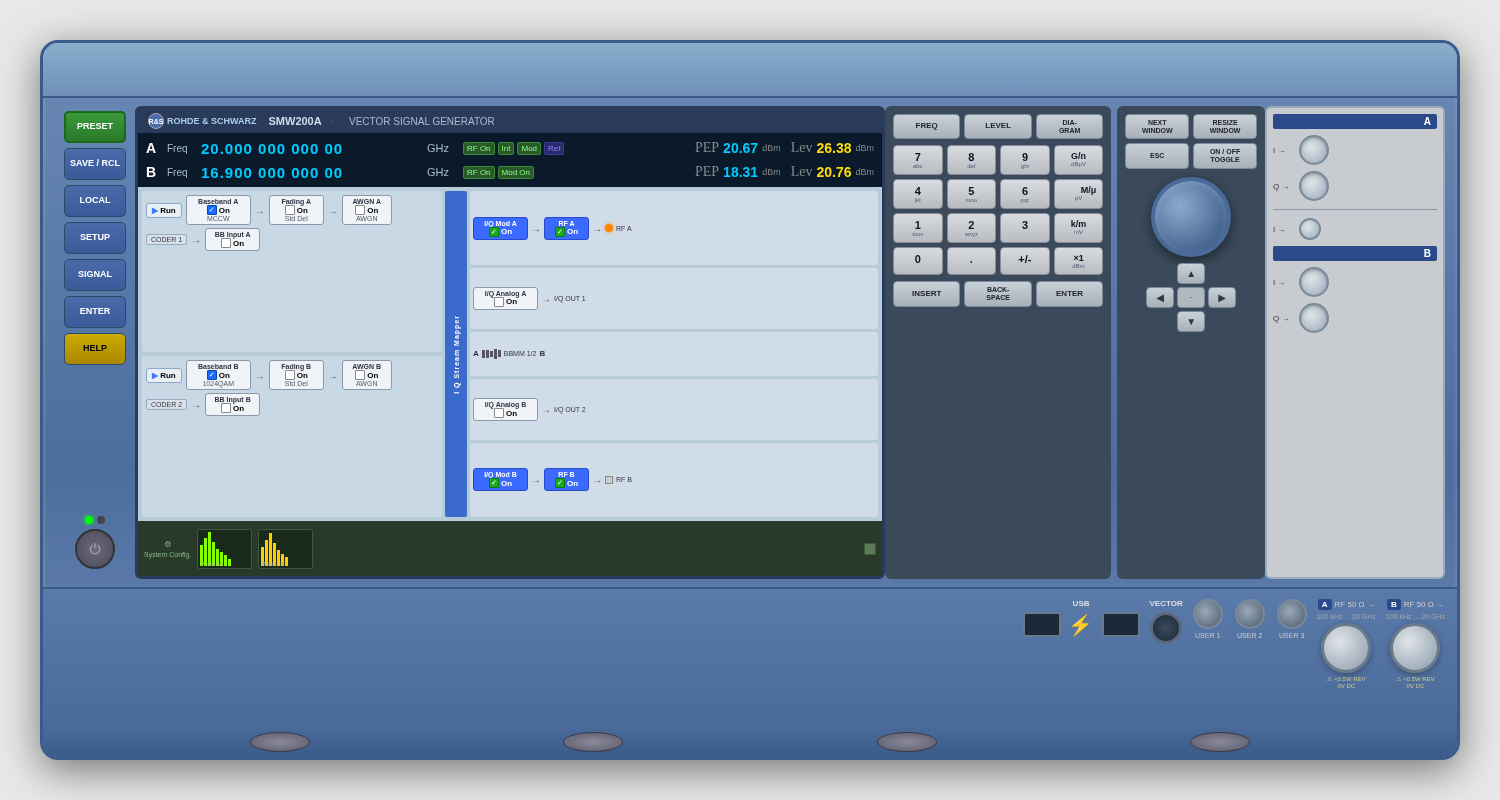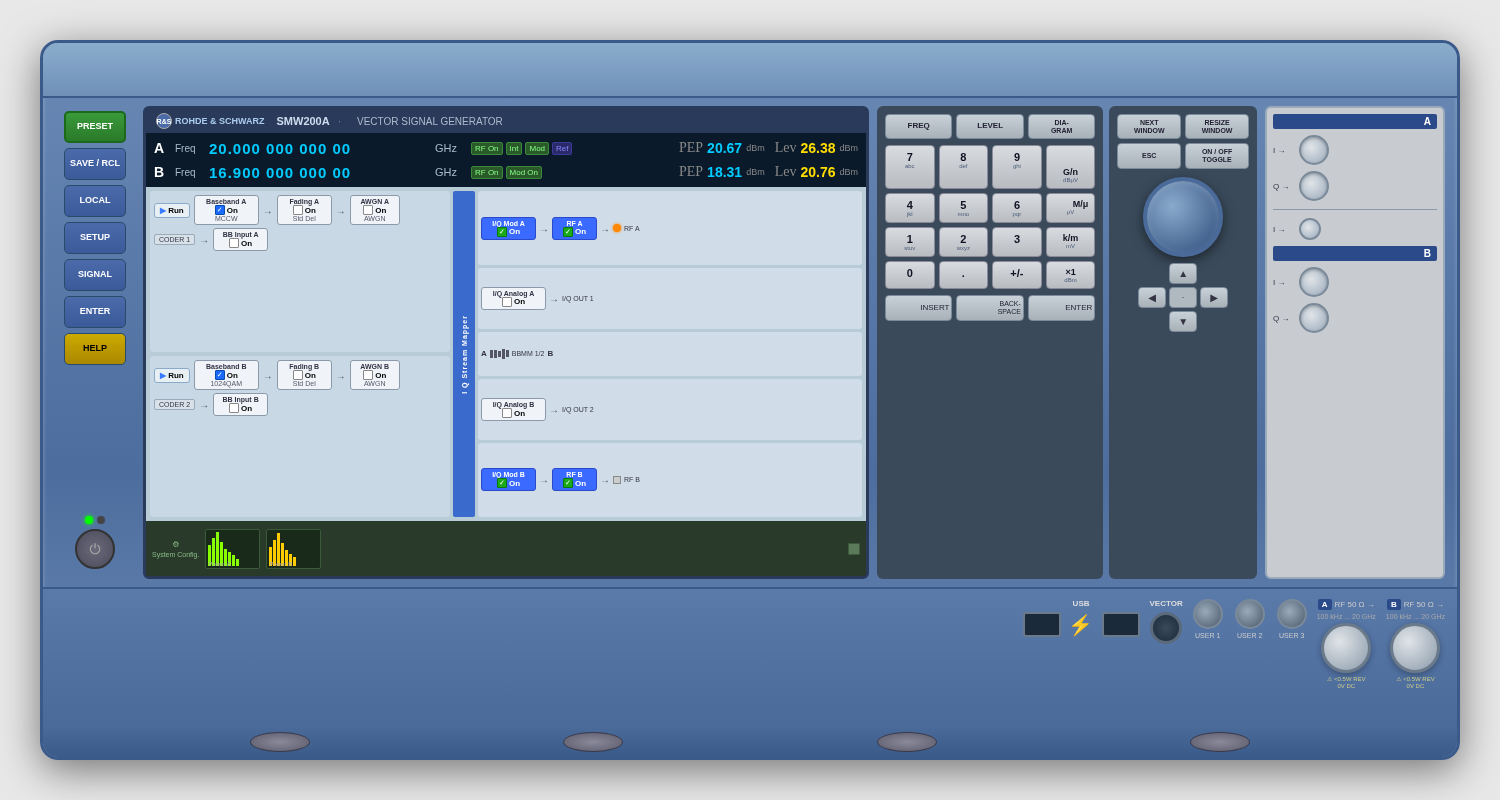--- a/index.html
+++ b/index.html
@@ -30,21 +30,20 @@
       height: 55px;
       background: linear-gradient(180deg, #8aadcc 0%, #7090b8 100%);
       border-radius: 15px 15px 0 0;
       border-bottom: 2px solid #3a5a8a;
     }
 
     .main-area {
       display: flex;
       flex: 1;
       padding: 8px 12px;
-      gap: 8px;
     }
 
     
     .left-panel {
       width: 80px;
       display: flex;
       flex-direction: column;
       gap: 5px;
       align-items: center;
       padding-top: 5px;
@@ -343,23 +342,23 @@
     }
 
     .num-sub { font-size: 6px; color: #4a5a7a; font-weight: normal; }
 
     .bot-btn {
       background: linear-gradient(180deg, #c8d0d8, #a8b0b8);
       border: 1px solid #7a8a9a;
       border-radius: 4px;
       padding: 4px 2px;
       font-size: 8px;
-      font-weight: normal;
+      font-weight: bold;
       color: #223;
-      text-align: right;
+      text-align: center;
       cursor: pointer;
       line-height: 1.1;
     }
 
     
     .dial-section {
       width: 150px;
       background: #3a4a5a;
       border-radius: 6px;
       padding: 8px;
@@ -808,21 +807,21 @@
             </button>
           <button class="num-btn">
               <span>8</span>
               <span class="num-sub">def</span>
             </button>
           <button class="num-btn">
               <span>9</span>
               <span class="num-sub">ghi</span>
             </button>
           <button class="num-btn">
-              <span style="font-size:9px;margin-top:16px;">G/n</span>
+              <span style="font-size:9px;">G/n</span>
               <span class="num-sub">dBμV</span>
             </button>
           <button class="num-btn">
               <span>4</span>
               <span class="num-sub">jkl</span>
             </button>
           <button class="num-btn">
               <span>5</span>
               <span class="num-sub">mno</span>
             </button>

